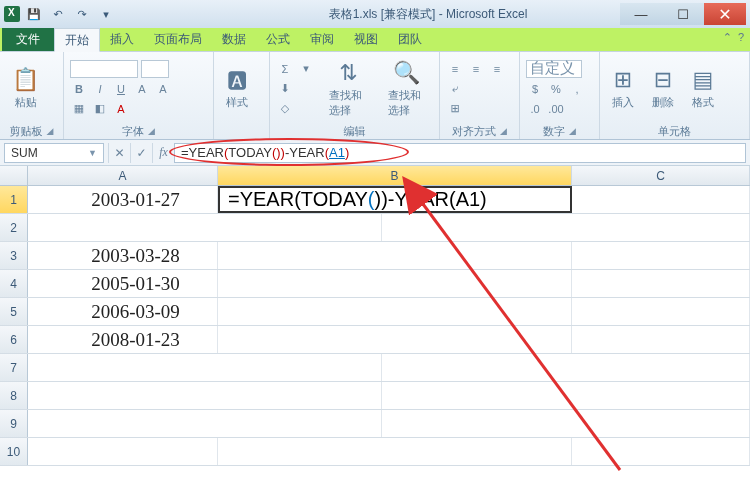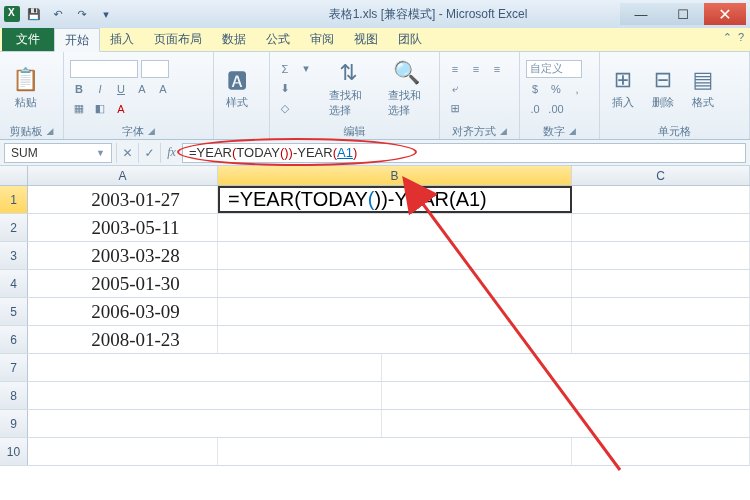--- a/index.html
+++ b/index.html
@@ -13,43 +13,43 @@
 .excel-icon::after { content: "X"; color: #fff; font-weight: bold; font-size: 10px; position: absolute; top: 1px; left: 4px; }
 .qat-btn { width: 20px; height: 20px; display: inline-flex; align-items: center; justify-content: center; color: #3a5a7a; font-size: 11px; cursor: pointer; }
 .title-text { font-size: 12px; color: #3c5a78; margin-left: 120px; }
 .win-controls { display: flex; }
 .win-btn { width: 42px; height: 22px; display: flex; align-items: center; justify-content: center; font-family: sans-serif; font-size: 13px; }
 .win-btn.min { background: linear-gradient(#d8e6f0, #c0d4e4); color: #333; }
 .win-btn.max { background: linear-gradient(#d8e6f0, #c0d4e4); color: #333; }
 .win-btn.close { background: linear-gradient(#e76b5a, #c94434); color: #fff; font-size: 16px; }
 
 
-.ribbon-tabs { height: 24px; background: #fef9c3; display: flex; align-items: stretch; border-bottom: 1px solid #c5d4e0; padding-left: 2px; position: relative; }
+.ribbon-tabs { height: 24px; background: #bef264; display: flex; align-items: stretch; border-bottom: 1px solid #c5d4e0; padding-left: 2px; position: relative; }
 .file-tab { background: #207245; color: #fff; padding: 3px 14px; font-size: 12px; display: flex; align-items: center; }
 .tab { padding: 3px 10px; font-size: 12px; color: #3c5a78; display: flex; align-items: center; cursor: pointer; }
 .tab.active { background: #f5f8fb; border: 1px solid #c5d4e0; border-bottom: 1px solid #f5f8fb; margin-bottom: -1px; }
 .ribbon-ctrl { position: absolute; right: 6px; top: 3px; display: flex; gap: 6px; color: #5a7590; font-size: 11px; }
 
 
 .ribbon { height: 88px; background: linear-gradient(#f7fafd, #e6eef5); border-bottom: 1px solid #b0c4d6; display: flex; }
 .group { border-right: 1px solid #cdd9e4; display: flex; flex-direction: column; padding: 2px 6px 0 6px; }
 .group-body { flex: 1; display: flex; align-items: center; gap: 4px; }
 .group-label { height: 16px; font-size: 11px; color: #5b7a96; text-align: center; display: flex; align-items: center; justify-content: center; gap: 4px; }
 .group-label .dlauncher { font-size: 9px; color: #7a94ac; cursor: pointer; }
 .big-btn { display: flex; flex-direction: column; align-items: center; justify-content: center; padding: 2px 6px; color: #5b7a96; gap: 2px; cursor: pointer; }
 .big-btn .ico { font-size: 22px; }
 .big-btn .lbl { font-size: 11px; }
 .small-stack { display: flex; flex-direction: column; gap: 2px; }
 .small-row { display: flex; align-items: center; gap: 3px; color: #6a849c; font-size: 11px; }
-.faux-combo { border: 1px solid #b8c8d6; background: #fff; height: 18px; min-width: 44px; font-size: 11px; color: #7a94ac; display: inline-flex; align-items: center; padding: 0 3px; }
+.faux-combo { border: 1px solid #b8c8d6; background: #fff; height: 18px; min-width: 44px; font-size: 15px; color: #7a94ac; display: inline-flex; align-items: center; padding: 0 3px; }
 .mini-btn { width: 18px; height: 18px; display: inline-flex; align-items: center; justify-content: center; color: #6a849c; font-size: 11px; cursor: pointer; }
 
 
 .fbar { height: 26px; display: flex; align-items: center; border-bottom: 1px solid #c5d4e0; background: #eef3f8; }
-.namebox { width: 108px; height: 20px; border: 1px solid #b0c4d6; background: #fff; margin: 0 4px; display: flex; align-items: center; padding: 0 6px; font-size: 12px; color: #333; justify-content: space-between; }
+.namebox { width: 100px; height: 20px; border: 1px solid #b0c4d6; background: #fff; margin: 0 4px; display: flex; align-items: center; padding: 0 6px; font-size: 12px; color: #333; justify-content: space-between; }
 .namebox .dd { font-size: 9px; color: #7a94ac; }
 .fx-btns { display: flex; align-items: center; }
 .fx-btn { width: 22px; height: 20px; display: flex; align-items: center; justify-content: center; color: #6a849c; border-left: 1px solid #cdd9e4; cursor: pointer; font-size: 12px; }
 .fx-btn.fx { font-style: italic; font-family: serif; }
 .formula-input { flex: 1; height: 20px; border: 1px solid #b0c4d6; background: #fff; margin-right: 4px; padding: 0 6px; font-family: Consolas, monospace; font-size: 13px; color: #333; display: flex; align-items: center; position: relative; }
 .formula-input .tok-paren { color: #c00000; }
 .formula-input .tok-ref { color: #0070c0; text-decoration: underline; }
 .formula-oval { position: absolute; left: -6px; top: -6px; width: 240px; height: 28px; border: 2px solid #e03030; border-radius: 50%; pointer-events: none; }
 
 
@@ -289,21 +289,20 @@
       <div class="row">
         <div class="row-h active">1</div>
         <div class="cell A">2003-01-27</div>
         <div class="cell B editing">
           <span>=YEAR(TODAY<span class="tok-ref">(</span>))-YEAR(A1)</span>
         </div>
         <div class="cell C"></div>
       </div>
       <div class="row">
         <div class="row-h">2</div>
-        <div class="cell A">2003-05-11</div>
         <div class="cell B"></div>
         <div class="cell C"></div>
       </div>
       <div class="row">
         <div class="row-h">3</div>
         <div class="cell A">2003-03-28</div>
         <div class="cell B"></div>
         <div class="cell C"></div>
       </div>
       <div class="row">

